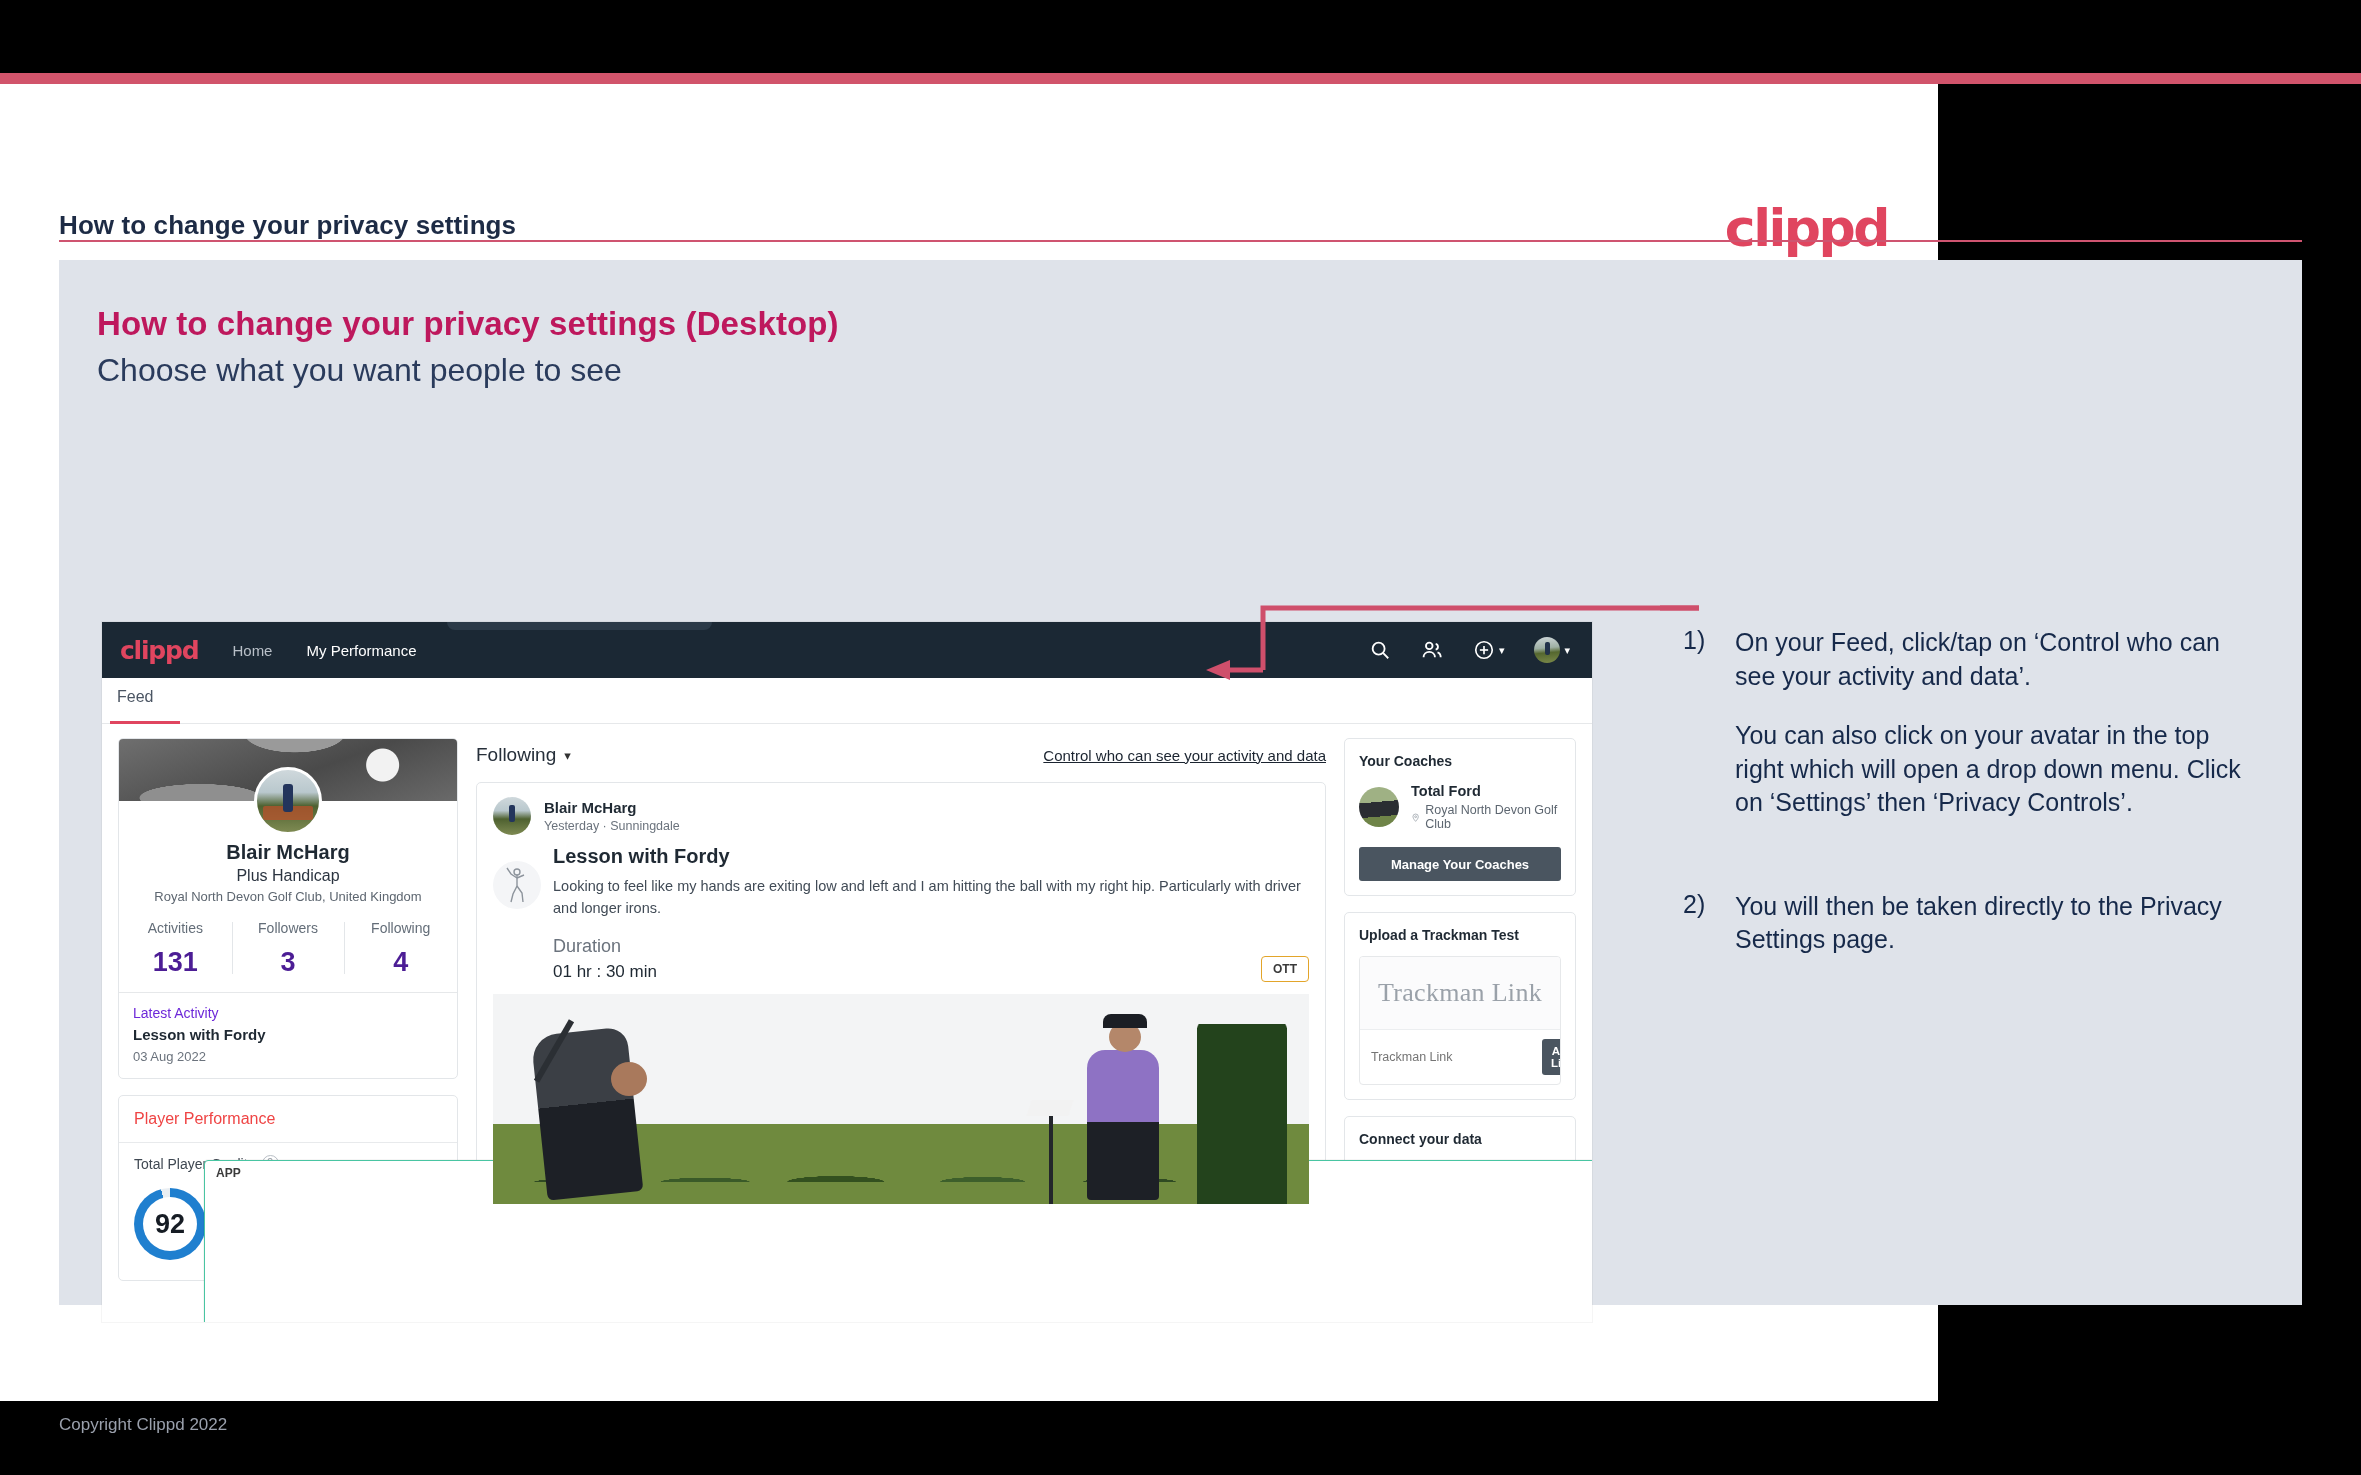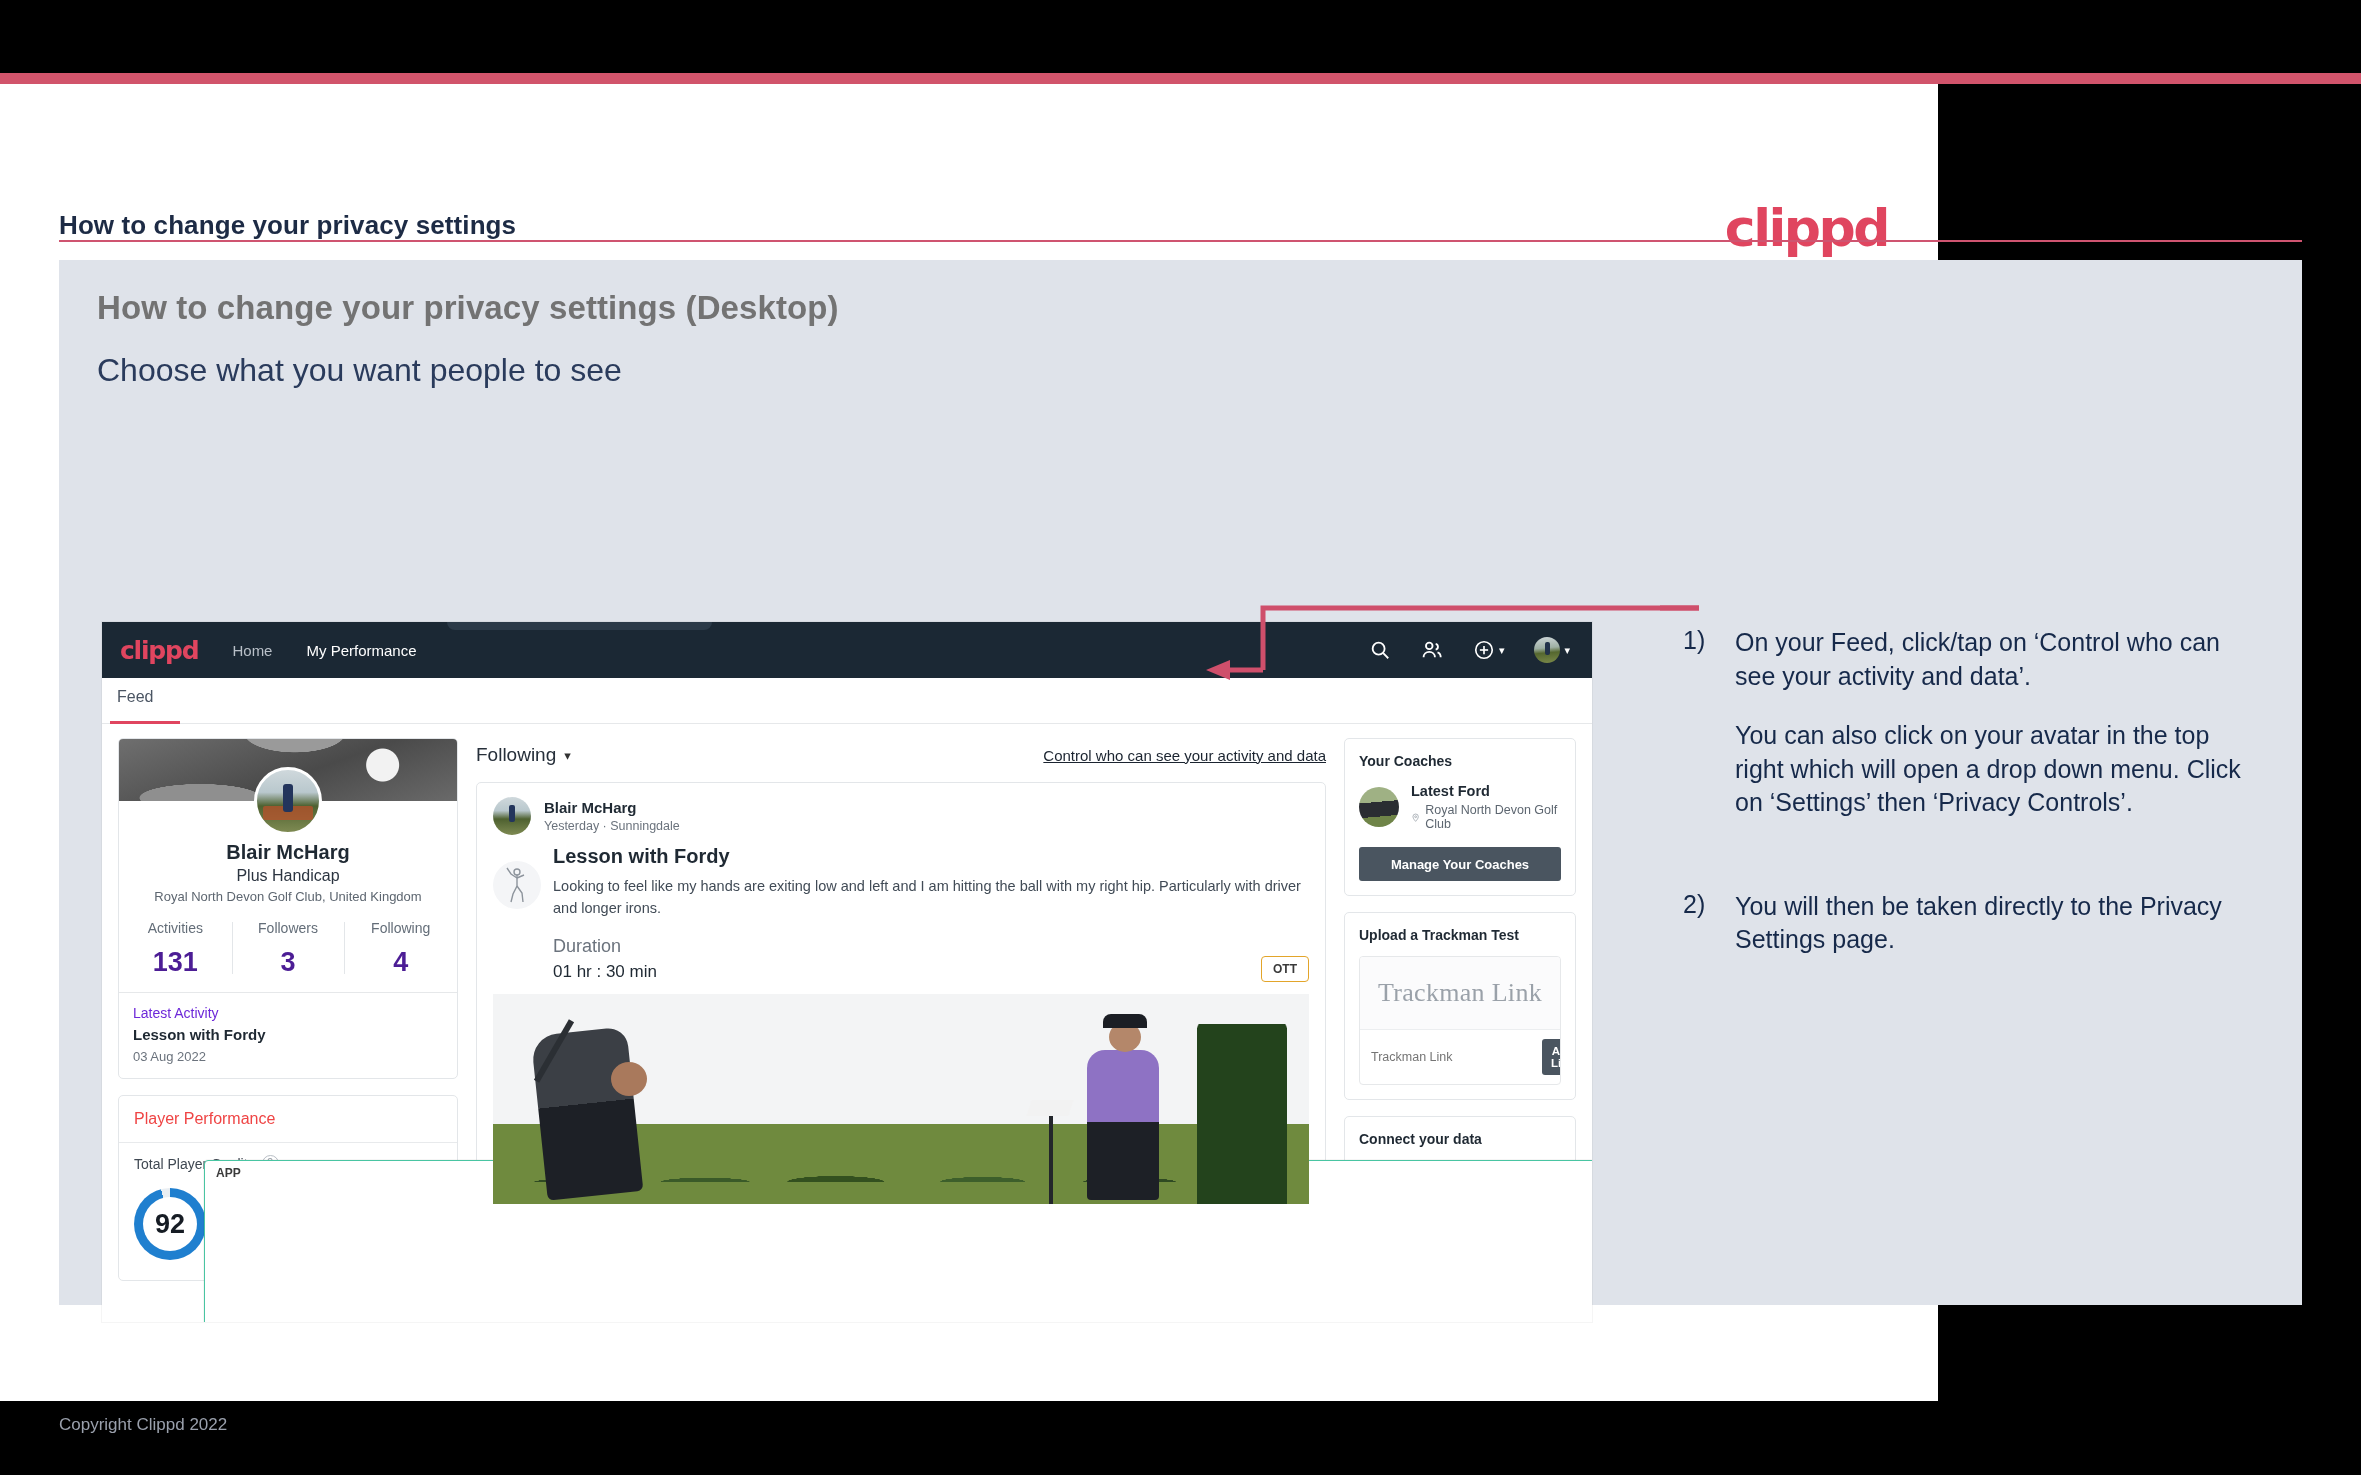--- a/index.html
+++ b/index.html
@@ -34,22 +34,22 @@
   .hr-pink {
     position:absolute; left:59px; top:156px; width:2243px; height:2px; background:#cf5470;
   }
 
   
   .panel {
     position:absolute; left:59px; top:176px; width:2243px; height:1045px;
     background:#dfe3ea;
   }
   .h1 {
-    position:absolute; left:38px; top:29px;
-    font-size:33px; font-weight:700; color:#737373; letter-spacing:.1px;
+    position:absolute; left:38px; top:45px;
+    font-size:33px; font-weight:700; color:#be185d; letter-spacing:.1px;
   }
   .h2 {
     position:absolute; left:38px; top:92px;
     font-size:32px; font-weight:400; color:#2a3b5c;
   }
 
   .copyright {
     position:absolute; left:59px; top:1331px;
     font-size:17px; color:#9aa0ac;
   }
@@ -456,21 +456,21 @@
           </div>
         </div>
       </div>
 
       <div class="col-right">
         <div class="r-card">
           <div class="r-title">Your Coaches</div>
           <div class="coach">
             <div class="coach-av"></div>
             <div>
-              <div class="coach-name">Latest Ford</div>
+              <div class="coach-name">Total Ford</div>
               <div class="coach-club">
                 <svg class="pin" viewBox="0 0 24 24" fill="none" stroke="currentColor" stroke-width="2">
                   <path d="M12 22s7-7.2 7-12a7 7 0 1 0-14 0c0 4.8 7 12 7 12z"></path>
                     <circle cx="12" cy="10" r="2.4"></circle>
                 </svg>
                 <span>Royal North Devon Golf Club</span>
               </div>
             </div>
           </div>
           <button class="btn-dark">Manage Your Coaches</button>

